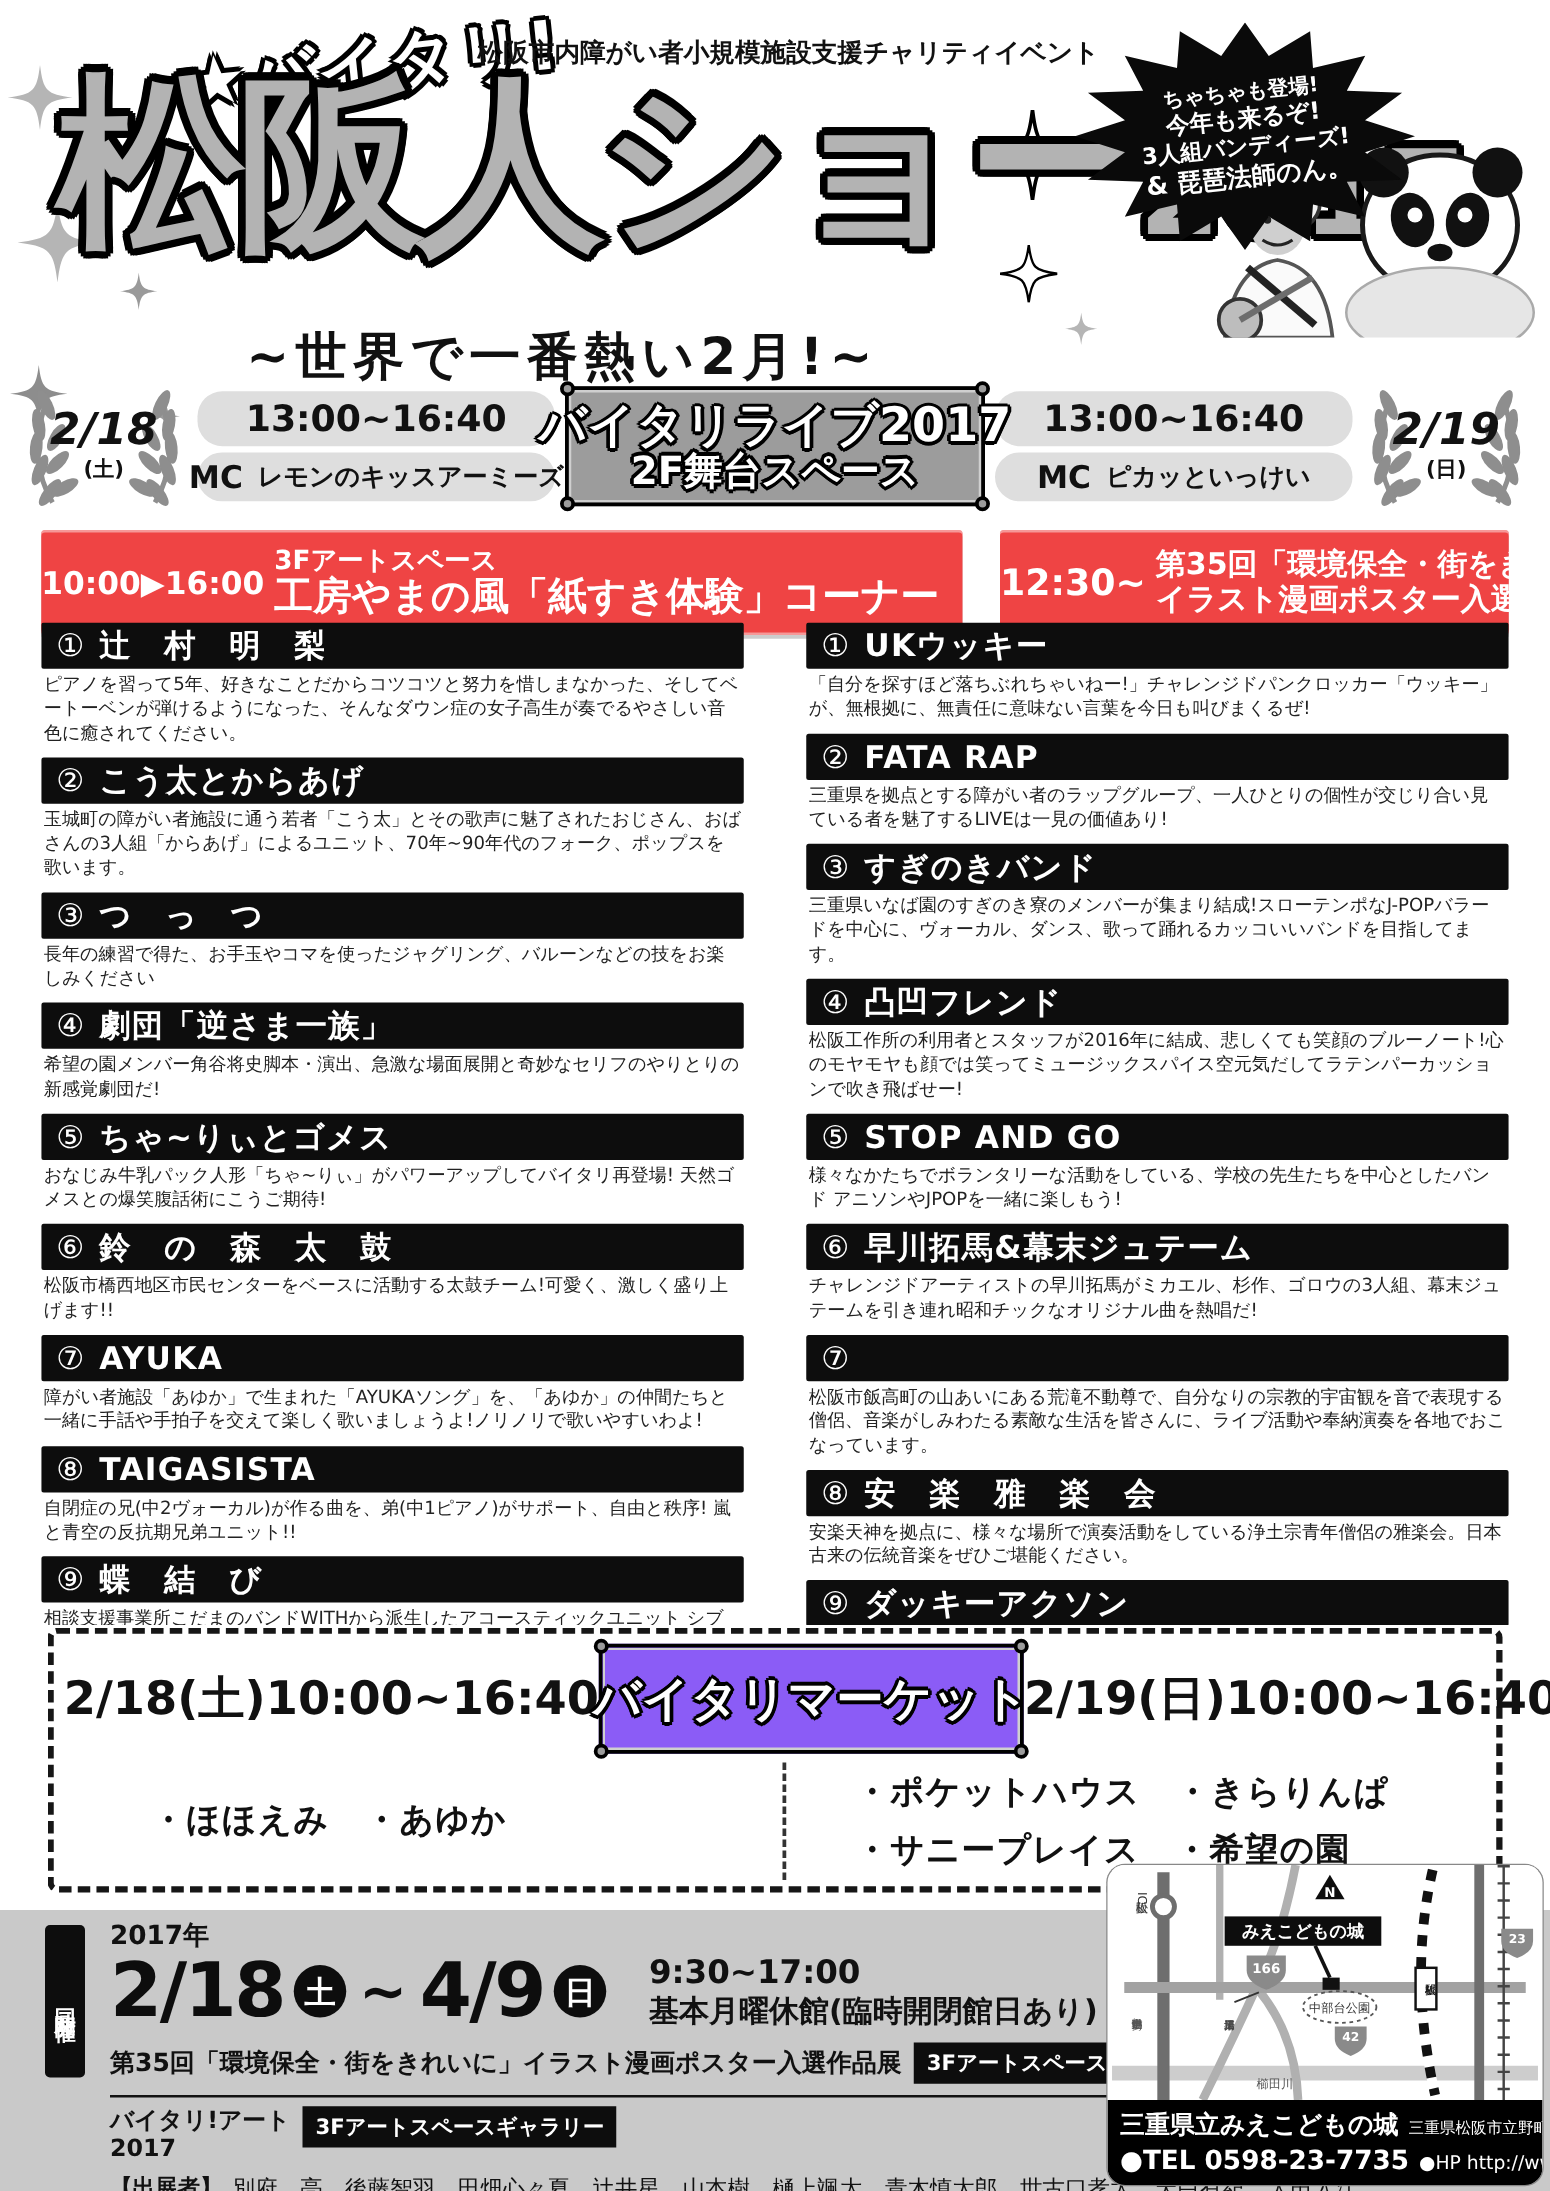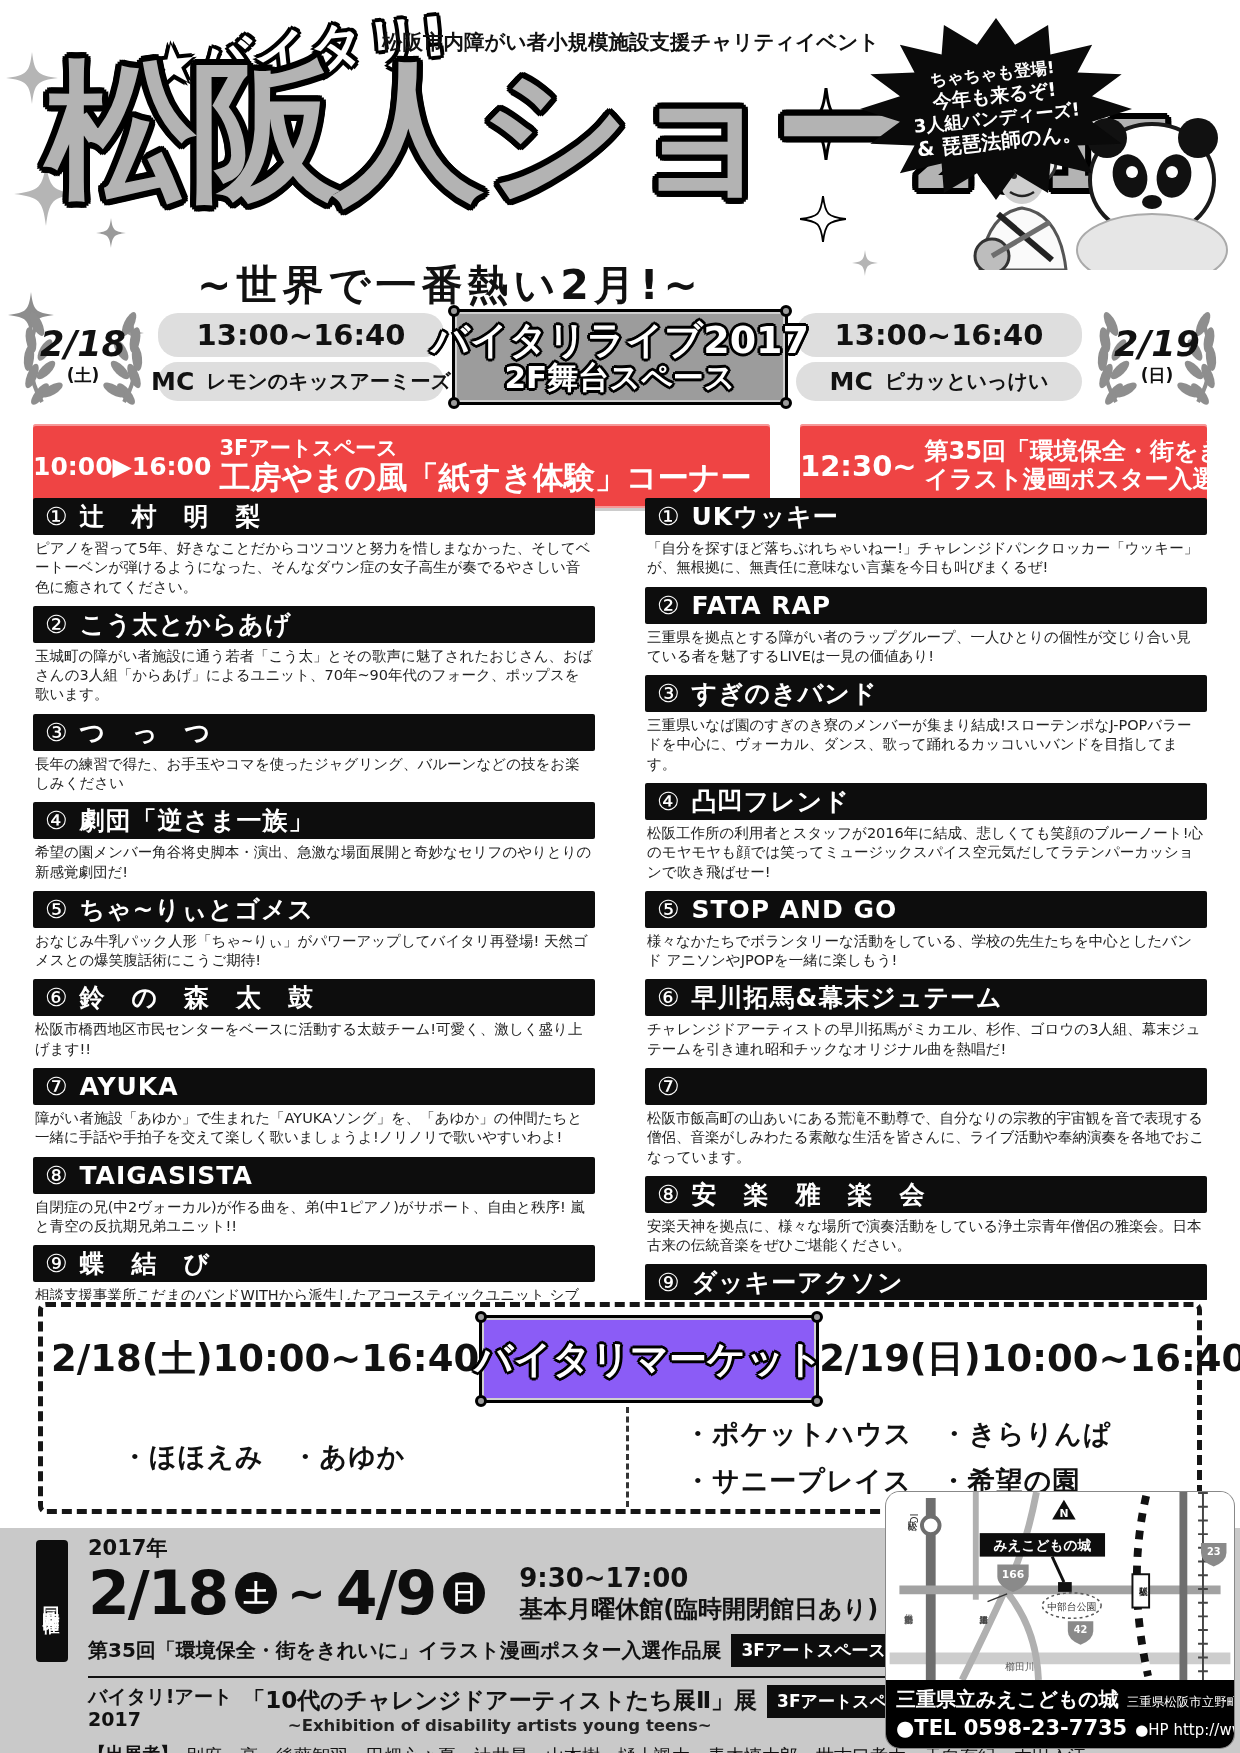--- a/index.html
+++ b/index.html
@@ -62,21 +62,21 @@
   .act-num { font-size:25px; line-height:1; }
   .act-name { font-size:25px; font-weight:700; white-space:nowrap; letter-spacing:1px; }
   .act-desc { font-size:14.5px; line-height:1.33; color:#222; margin:4px 2px 9px 2px; }
 
   
   .market { position:absolute; left:38px; top:1302px; width:1164px; height:212px; border:5px dashed #161616; border-radius:8px; background:#fff; padding:4px 8px; }
   .mk-row1 { display:flex; align-items:center; height:96px; }
   .mk-dt { flex:1; text-align:center; font-size:37px; font-weight:900; color:#111; white-space:nowrap; }
   .mk-box { flex:none; width:340px; height:88px; background:#8b5cf6; border:3px solid #000; box-shadow:inset 0 0 0 2px #cfcfcf; display:flex; align-items:center; justify-content:center; position:relative; }
   .mk-box .t { font-size:38px; font-weight:900; white-space:nowrap; }
-  .mk-row2 { display:flex; height:100px; }
+  .mk-row2 { display:flex; height:100px;align-items:center; }
   .mk-half { flex:1; display:flex; flex-direction:column; justify-content:center; font-size:27px; font-weight:600; color:#111; line-height:1.75; padding-left:70px; letter-spacing:1px; white-space:nowrap; }
   .mk-half.right { border-left:3px dashed #333; padding-left:55px; }
 
   
   .footer { position:absolute; left:0; top:1528px; width:1240px; height:225px; background:#c9c9c9; }
   .side-tab { position:absolute; left:36px; top:1540px; width:32px; height:122px; background:#0d0d0d; color:#fff; border-radius:4px; writing-mode:vertical-rl; text-orientation:upright; font-size:17px; font-weight:700; display:flex; align-items:center; justify-content:center; letter-spacing:4px; z-index:3; }
   .f-left { position:absolute; left:88px; top:1534px; width:800px; z-index:3; }
   .f-year { font-size:21px; font-weight:800; color:#111; }
   .f-daterow { display:flex; align-items:center; gap:8px; margin-top:-4px; }
   .f-big { font-size:60px; font-weight:900; color:#0d0d0d; letter-spacing:-2px; white-space:nowrap; }
@@ -486,24 +486,20 @@
     </div>
     <div class="f-exporow">
       <span class="f-expo1-title">第35回「環境保全・街をきれいに」イラスト漫画ポスター入選作品展</span>
       <span class="f-tag">3Fアートスペース回廊</span>
     </div>
     <div class="f-div"></div>
     <div class="f-expo2">
       <span class="f-expo2-label">
         <span>バイタリ!アート</span><br>
         <span>2017</span>
-      </span>
-      <span class="f-expo2-mid">
-        <span class="f-expo2-title">「10代のチャレンジドアーティストたち展Ⅱ」展</span>
-        <span class="f-expo2-sub">~Exhibition of disability artists young teens~</span>
       </span>
       <span class="f-tag">3Fアートスペースギャラリー</span>
     </div>
     <div class="f-exh">
       <span class="f-exh-label">【出展者】</span>
       <span class="f-exh-names">
         <span>別府　亮　後藤智羽　田畑心々夏　辻井星　山本樹　樋上颯太　青木慎太郎　世古口孝太　天白有紀　太田入江</span><br>
         
       </span>
     </div>

